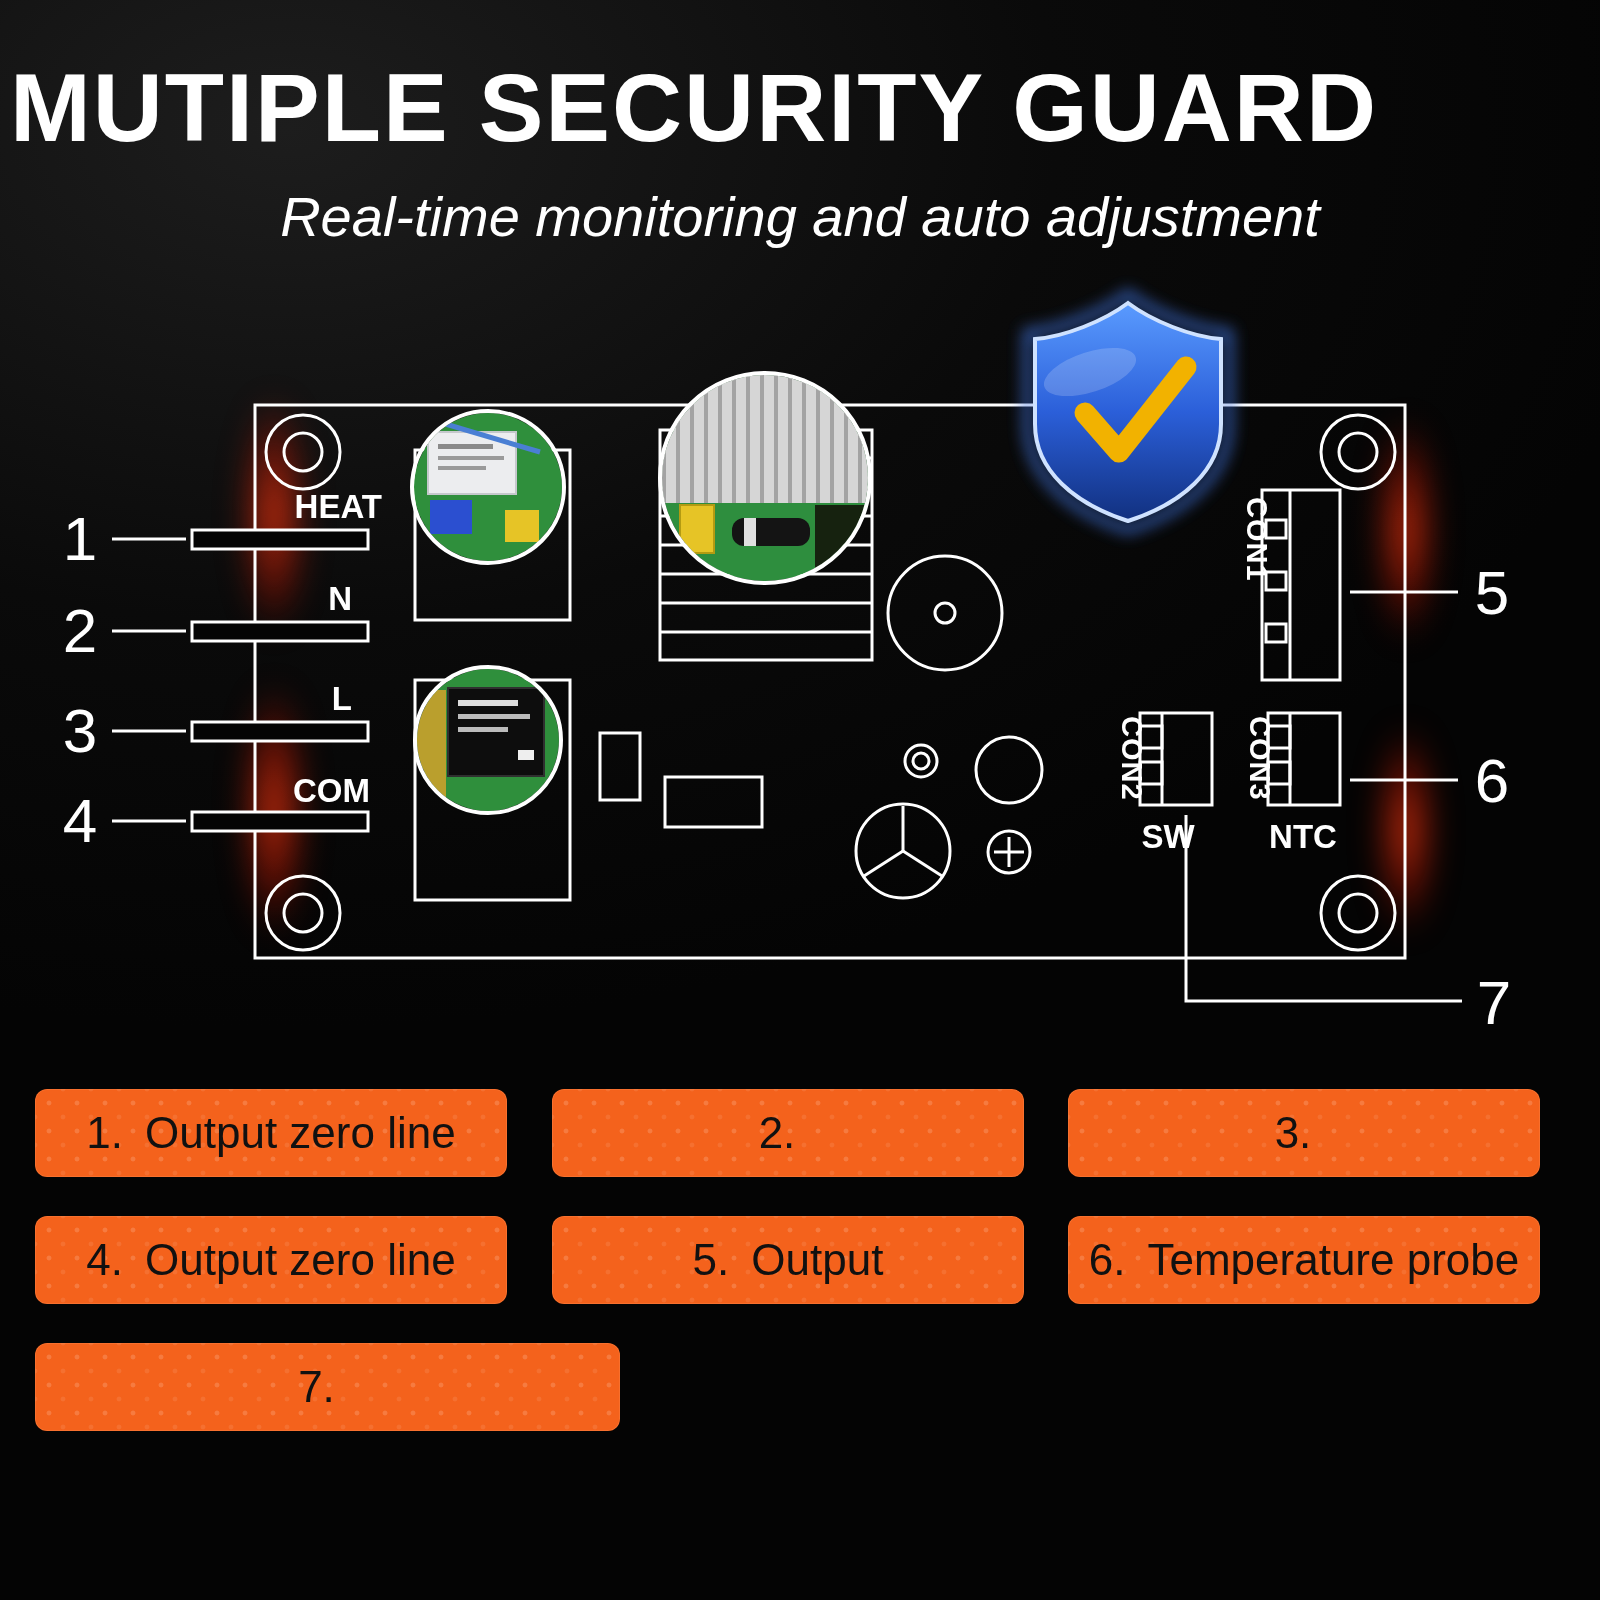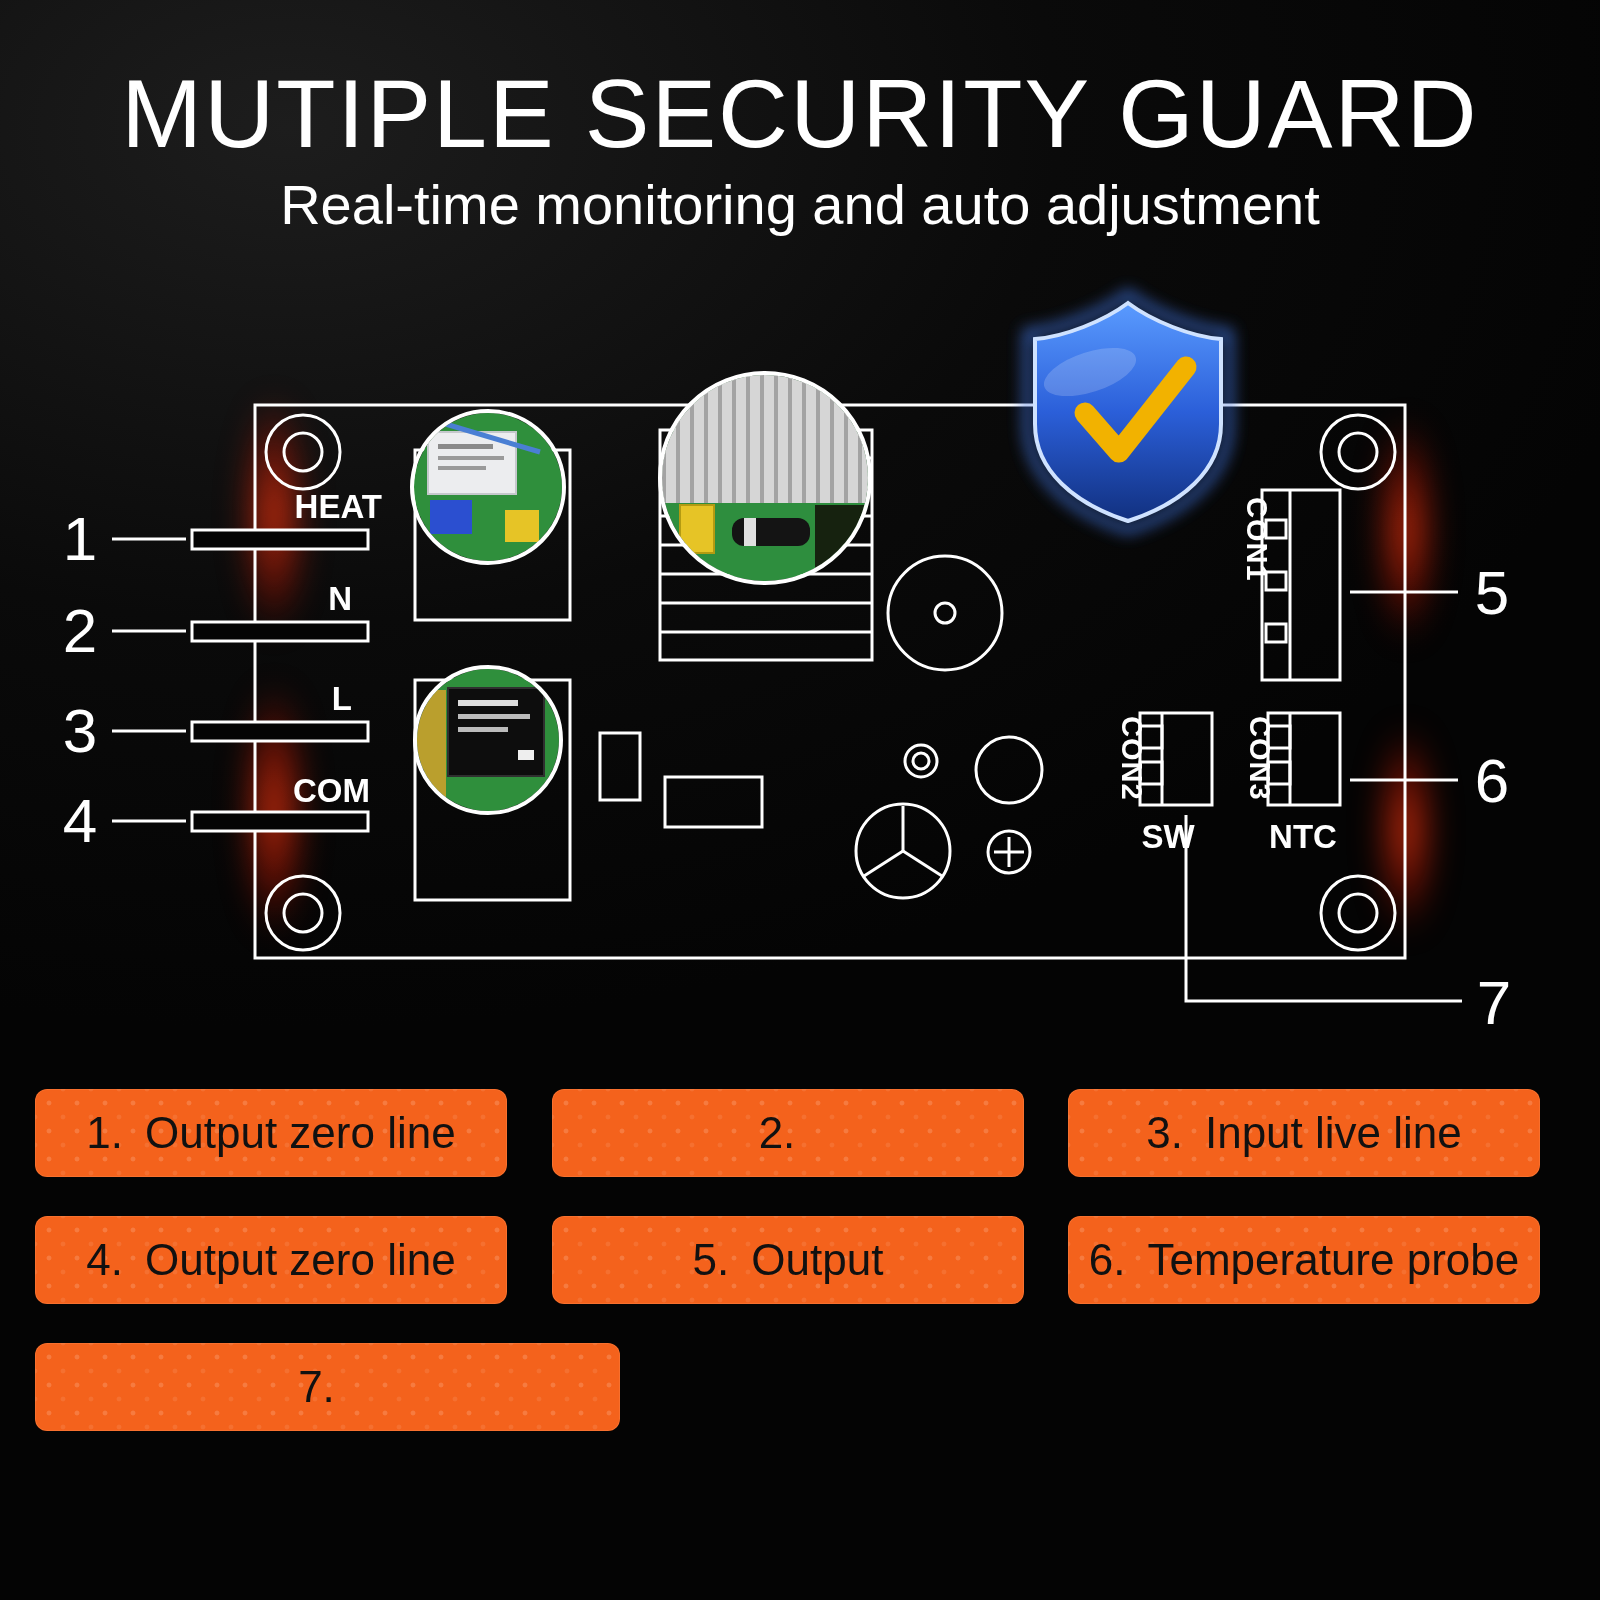--- a/index.html
+++ b/index.html
@@ -2,26 +2,26 @@
 <html><head>
 <meta charset="utf-8">
 <style>
   html,body{margin:0;padding:0;background:#000;}
   .stage{
     position:relative;width:1600px;height:1600px;overflow:hidden;
     background:radial-gradient(1400px 900px at 18% 8%, #1d1d1d 0%, #0a0a0a 55%, #040404 100%);
     font-family:"Liberation Sans", sans-serif;
   }
   .title{
-    position:absolute;top:42px;left:0;right:0;text-align:center;
-    color:#fff;font-size:97px;font-weight:normal;letter-spacing:2px;margin:16px;
+    position:absolute;top:42px;left:0;right:0;text-align:left;
+    color:#fff;font-size:97px;font-weight:bold;letter-spacing:2px;margin:10px;
   }
   .subtitle{
     position:absolute;top:172px;left:0;right:0;text-align:center;
-    color:#fff;font-size:56px;font-weight:400;margin:0;
+    color:#fff;font-size:56px;font-weight:400;margin:12px;font-style:italic;
   }
   .glow{position:absolute;border-radius:50%;filter:blur(16px);pointer-events:none;}
   .glow-red{background:radial-gradient(50% 50% at 50% 50%, rgba(255,64,20,0.85) 0%, rgba(205,22,0,0.45) 45%, rgba(120,0,0,0) 75%);}
   .diagram-svg{position:absolute;left:0;top:0;z-index:2;}
   .svgtext{fill:#fff;font-family:"Liberation Sans",sans-serif;}
   .num-big{font-size:62px;}
   .lbl{font-size:33px;font-weight:bold;}
   .conlbl{font-size:29px;font-weight:bold;letter-spacing:1px;}
   .chip{
     position:absolute;height:88px;border-radius:12px;z-index:3;
@@ -256,21 +256,20 @@
 
   <div class="chip" style="left:35px;top:1089px;width:472px;">
     <span class="num">1.</span>
     <span>Output zero line</span>
   </div>
   <div class="chip" style="left:552px;top:1089px;width:472px;">
     <span class="num">2.</span>
   </div>
   <div class="chip" style="left:1068px;top:1089px;width:472px;">
     <span class="num">3.</span>
-    <span>Input live line</span>
   </div>
   <div class="chip" style="left:35px;top:1216px;width:472px;">
     <span class="num">4.</span>
     <span>Output zero line</span>
   </div>
   <div class="chip" style="left:552px;top:1216px;width:472px;">
     <span class="num">5.</span>
     <span>Output</span>
   </div>
   <div class="chip" style="left:1068px;top:1216px;width:472px;">

